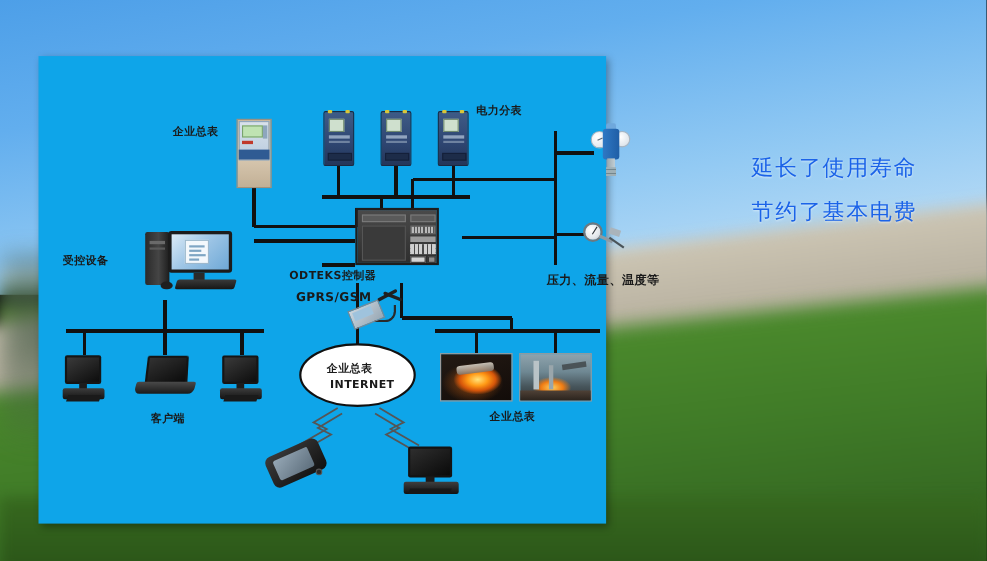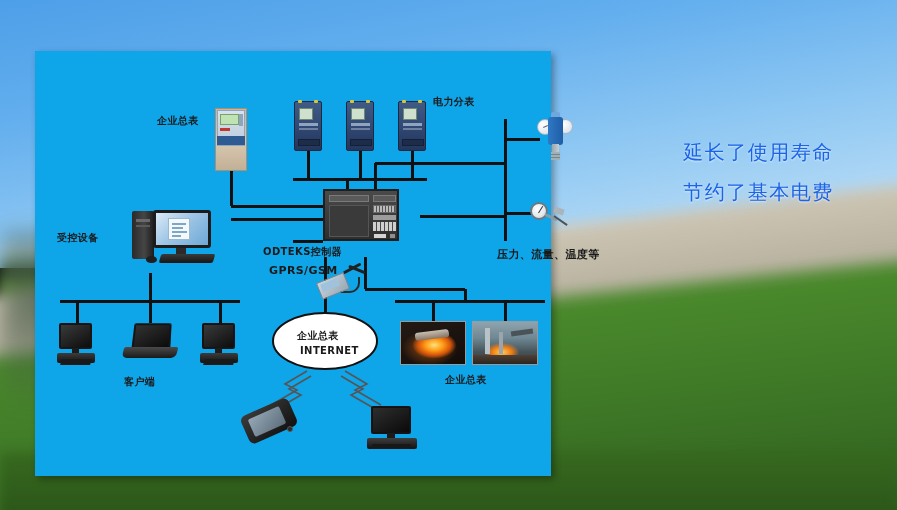--- a/index.html
+++ b/index.html
@@ -427,21 +427,21 @@
         <div class="cl-base"></div>
       </div>
       <div class="dev cdesk" style="left:163px; top:272px;">
         <div class="cd-mon">
             <div class="cd-scr"></div>
           </div>
         <div class="cd-stand"></div>
           <div class="cd-base"></div>
           <div class="cd-tray"></div>
       </div>
-      <div class="nlabel" style="left:89px; top:326px;">客户端</div>
+      <div class="nlabel" style="left:102px; top:326px;">客户端</div>
 
       <div class="dev photo photo-furnace" style="left:365px; top:270px;">
         <div class="pf-lip"></div>
       </div>
       <div class="dev photo photo-plant" style="left:437px; top:270px;">
         <div class="pp-pipe"></div>
           <div class="pp-pipe2"></div>
         <div class="pp-beam"></div>
           <div class="pp-ground"></div>
       </div>

